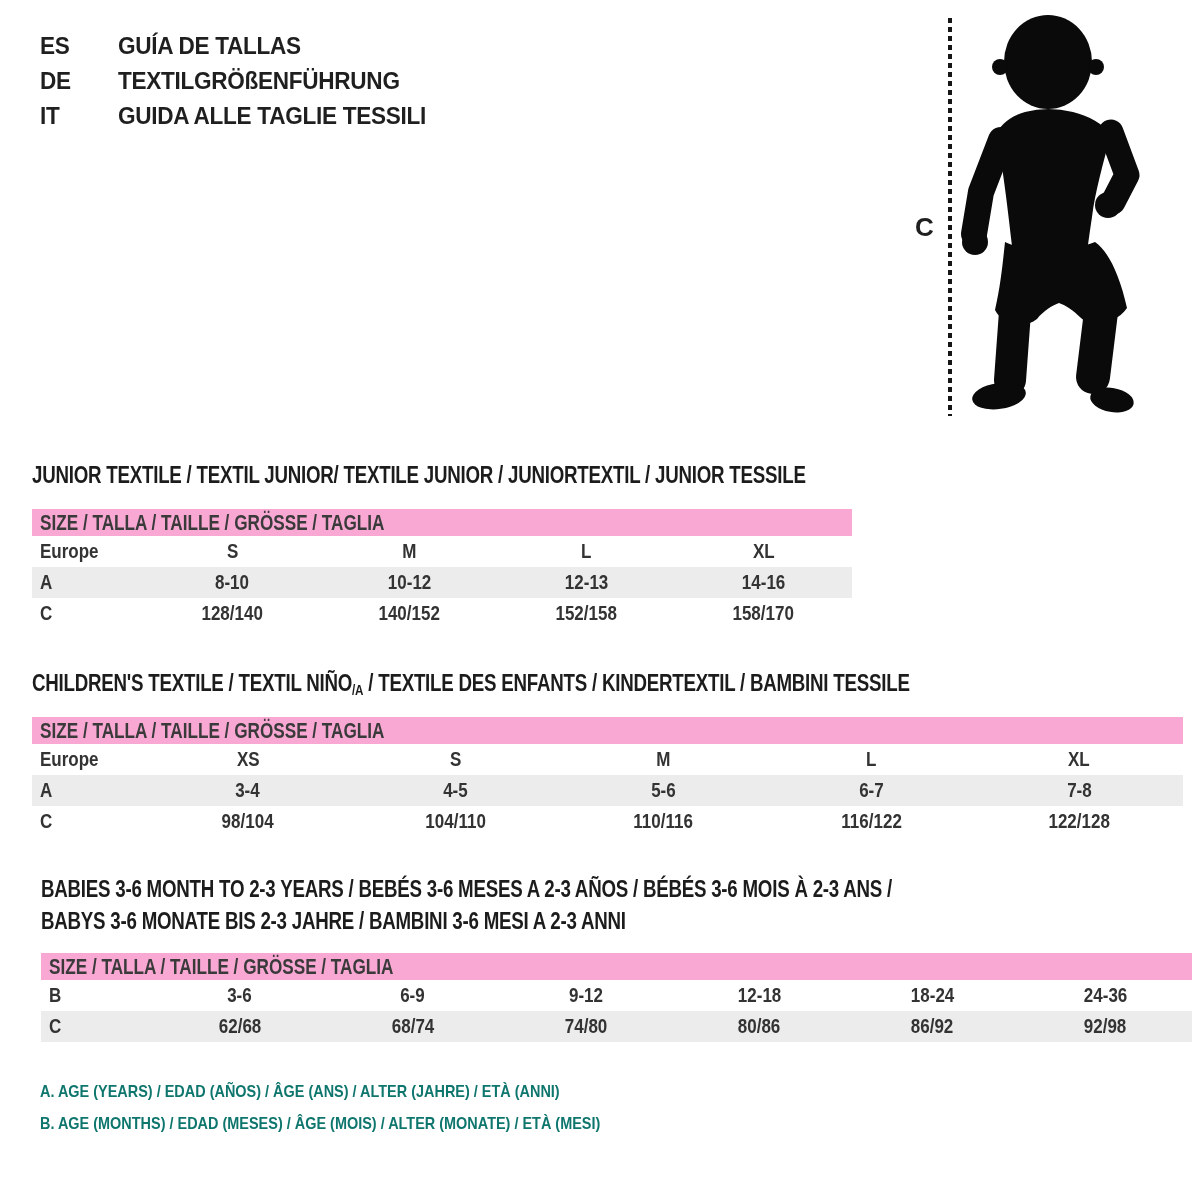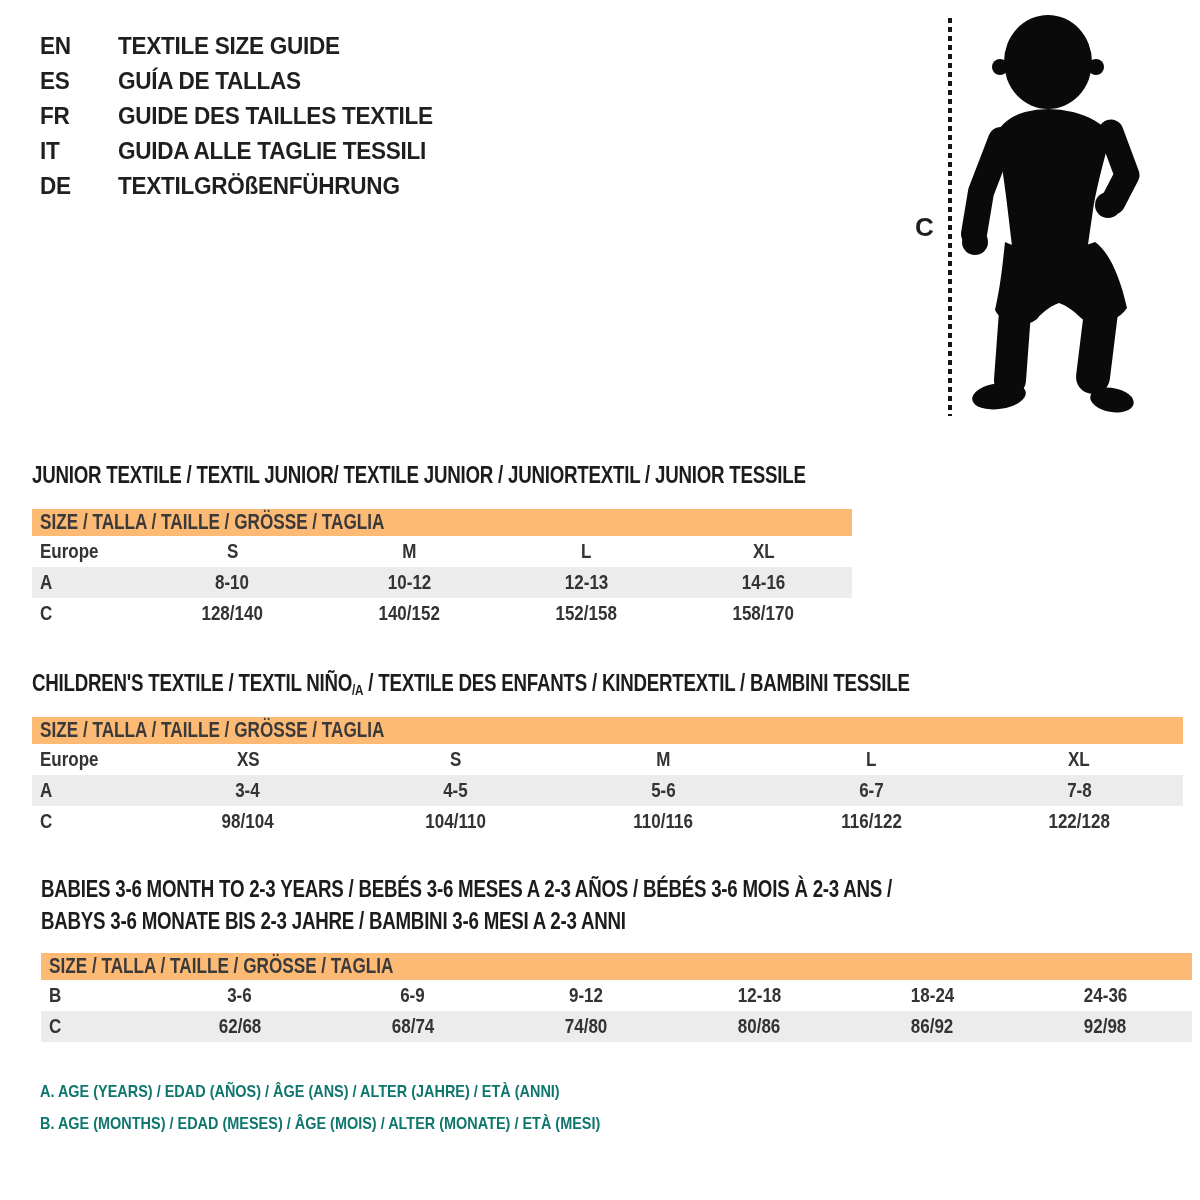--- a/index.html
+++ b/index.html
@@ -25,22 +25,22 @@
     background:repeating-linear-gradient(to bottom,#161616 0 5px,transparent 5px 9px);
   }
   .measure-label{position:absolute;left:915px;top:212px;font-size:26px;}
   .figure-svg{position:absolute;left:955px;top:12px;width:190px;height:405px;}
 
   
   .size-table{position:absolute;margin-top:24px;}
   .tbl-title{font-size:24px;letter-spacing:-.3px;height:28px;color:#1c1c1c;}
   .tbl-title .sub{font-size:15px;vertical-align:-4px;}
   .size-bar{
-    height:27px;margin-top:20px;background:#fdba74;color:#3a3a3a;
-    display:flex;padding-left:8px;box-sizing:border-box;font-size:22px;
+    height:27px;margin-top:20px;background:#f9a8d4;color:#3a3a3a;
+    display:flex;align-items:center;padding-left:8px;box-sizing:border-box;font-size:22px;
   }
   .t-row{display:flex;align-items:center;height:31px;font-size:20px;color:#333;justify-content:center;}
   .t-row.stripe{background:#ececec;}
   .t-label{width:112px;flex:0 0 112px;padding-left:8px;box-sizing:border-box;text-align:left;}
   .t-cell{flex:1;text-align:center;}
 
   #junior-table{left:32px;top:437px;width:820px;}
   #children-table{left:32px;top:645px;width:1151px;}
   #babies-table{left:41px;top:851px;width:1151px;}
   #babies-table .tbl-title{height:32px;}
@@ -50,38 +50,30 @@
   .legend{position:absolute;left:40px;top:1076px;}
   .legend-row{height:32px;font-size:17px;display:flex;align-items:center;color:#0f766e;}
 </style>
 </head>
 <body>
 
 <div id="canvas">
 
   <div class="langs">
     <div class="lang-row">
-      <span class="lang-code"><span class="sx94">EN</span></span>
-      <span class="sx94">TEXTILE SIZE GUIDE</span>
-    </div>
-    <div class="lang-row">
       <span class="lang-code"><span class="sx94">ES</span></span>
       <span class="sx94">GUÍA DE TALLAS</span>
     </div>
     <div class="lang-row">
-      <span class="lang-code"><span class="sx94">FR</span></span>
-      <span class="sx94">GUIDE DES TAILLES TEXTILE</span>
+      <span class="lang-code"><span class="sx94">DE</span></span>
+      <span class="sx94">TEXTILGRÖßENFÜHRUNG</span>
     </div>
     <div class="lang-row">
       <span class="lang-code"><span class="sx94">IT</span></span>
       <span class="sx94">GUIDA ALLE TAGLIE TESSILI</span>
-    </div>
-    <div class="lang-row">
-      <span class="lang-code"><span class="sx94">DE</span></span>
-      <span class="sx94">TEXTILGRÖßENFÜHRUNG</span>
     </div>
   </div>
 
   <div class="measure-line"></div>
   <div class="measure-label">C</div>
   <svg class="figure-svg" viewBox="0 0 190 405" aria-hidden="true">
     <g fill="#0a0a0a" stroke="none">
       <ellipse cx="93" cy="50" rx="44" ry="47"></ellipse>
       <circle cx="45" cy="55" r="8"></circle>
       <circle cx="141" cy="55" r="8"></circle>

